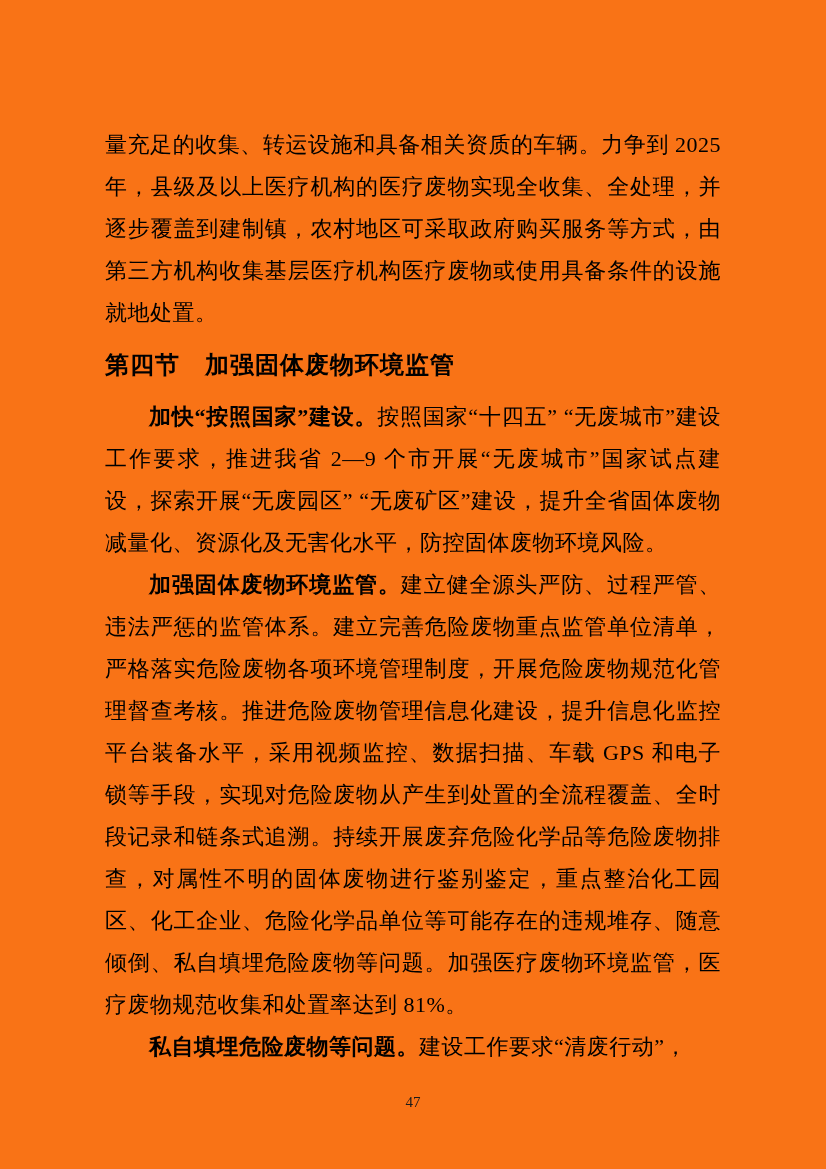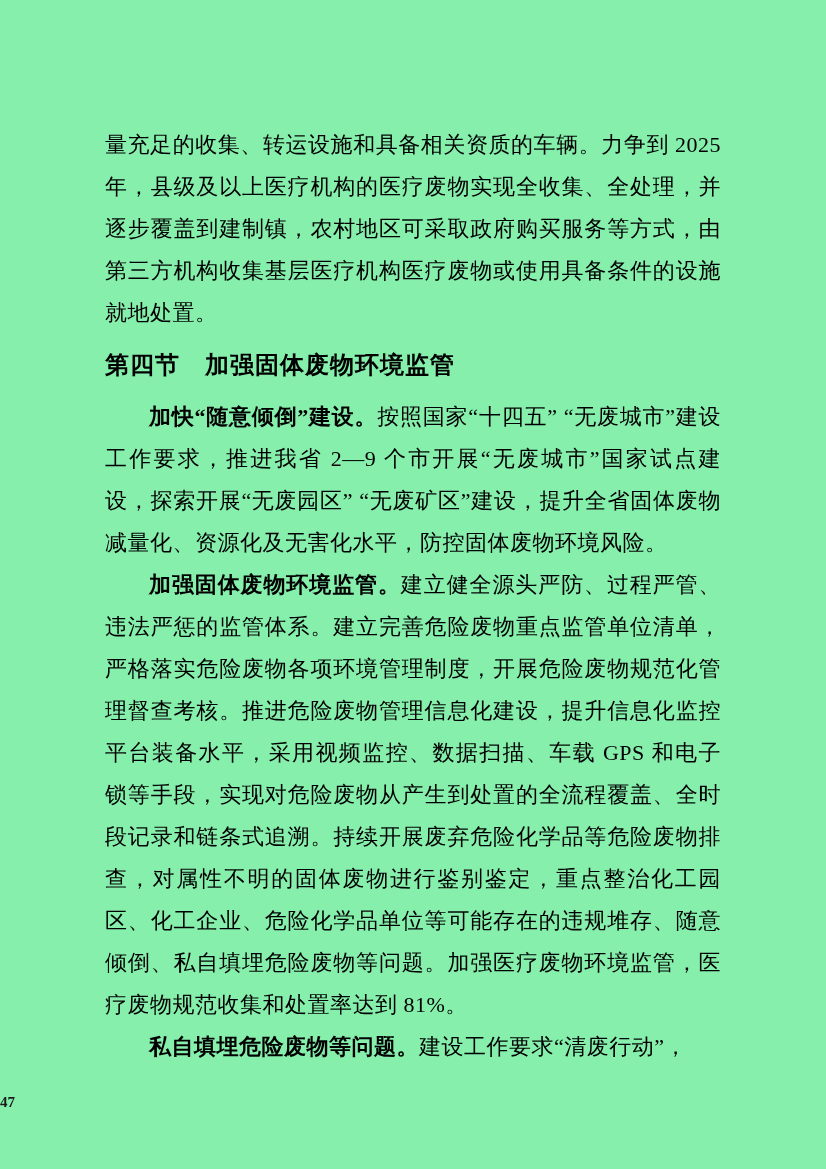--- a/index.html
+++ b/index.html
@@ -5,21 +5,21 @@
   html, body {
     margin: 0;
     padding: 0;
     background: #ffffff;
   }
   .page {
     position: relative;
     width: 826px;
     height: 1169px;
     margin: 0 auto;
-    background: #86efac;
+    background: #f97316;
     color: #000000;
     font-family: "Liberation Serif", "DejaVu Serif", serif;
     overflow: hidden;
   }
   .content {
     position: absolute;
     top: 124px;
     left: 105px;
     width: 616px;
   }
@@ -42,37 +42,37 @@
     font-size: 24px;
     line-height: 42px;
     font-weight: bold;
     letter-spacing: 1px;
   }
   .page-number {
     position: absolute;
     top: 1092px;
     left: 0;
     width: 100%;
+    text-align: center;
     font-size: 15px;
     line-height: 20px;
     color: #1a1a1a;
-    font-weight: bold;
   }
 </style>
 </head>
 <body>
 
 <div class="page">
   <div class="content">
 
     <p class="body-text">量充足的收集、转运设施和具备相关资质的车辆。力争到 2025 年，县级及以上医疗机构的医疗废物实现全收集、全处理，并逐步覆盖到建制镇，农村地区可采取政府购买服务等方式，由第三方机构收集基层医疗机构医疗废物或使用具备条件的设施就地处置。</p>
 
     <h2 class="section-heading">第四节　加强固体废物环境监管</h2>
 
-    <p class="body-text indent"><span class="lead">加快“随意倾倒”建设。</span><span>按照国家“十四五” “无废城市”建设工作要求，推进我省 2—9 个市开展“无废城市”国家试点建设，探索开展“无废园区” “无废矿区”建设，提升全省固体废物减量化、资源化及无害化水平，防控固体废物环境风险。</span></p>
+    <p class="body-text indent"><span class="lead">加快“按照国家”建设。</span><span>按照国家“十四五” “无废城市”建设工作要求，推进我省 2—9 个市开展“无废城市”国家试点建设，探索开展“无废园区” “无废矿区”建设，提升全省固体废物减量化、资源化及无害化水平，防控固体废物环境风险。</span></p>
 
     <p class="body-text indent"><span class="lead">加强固体废物环境监管。</span><span>建立健全源头严防、过程严管、违法严惩的监管体系。建立完善危险废物重点监管单位清单，严格落实危险废物各项环境管理制度，开展危险废物规范化管理督查考核。推进危险废物管理信息化建设，提升信息化监控平台装备水平，采用视频监控、数据扫描、车载 GPS 和电子锁等手段，实现对危险废物从产生到处置的全流程覆盖、全时段记录和链条式追溯。持续开展废弃危险化学品等危险废物排查，对属性不明的固体废物进行鉴别鉴定，重点整治化工园区、化工企业、危险化学品单位等可能存在的违规堆存、随意倾倒、私自填埋危险废物等问题。加强医疗废物环境监管，医疗废物规范收集和处置率达到 81%。</span></p>
 
     <p class="body-text indent"><span class="lead">私自填埋危险废物等问题。</span><span>建设工作要求“清废行动”，</span></p>
 
   </div>
 
   <div class="page-number">47</div>
 </div>
 

